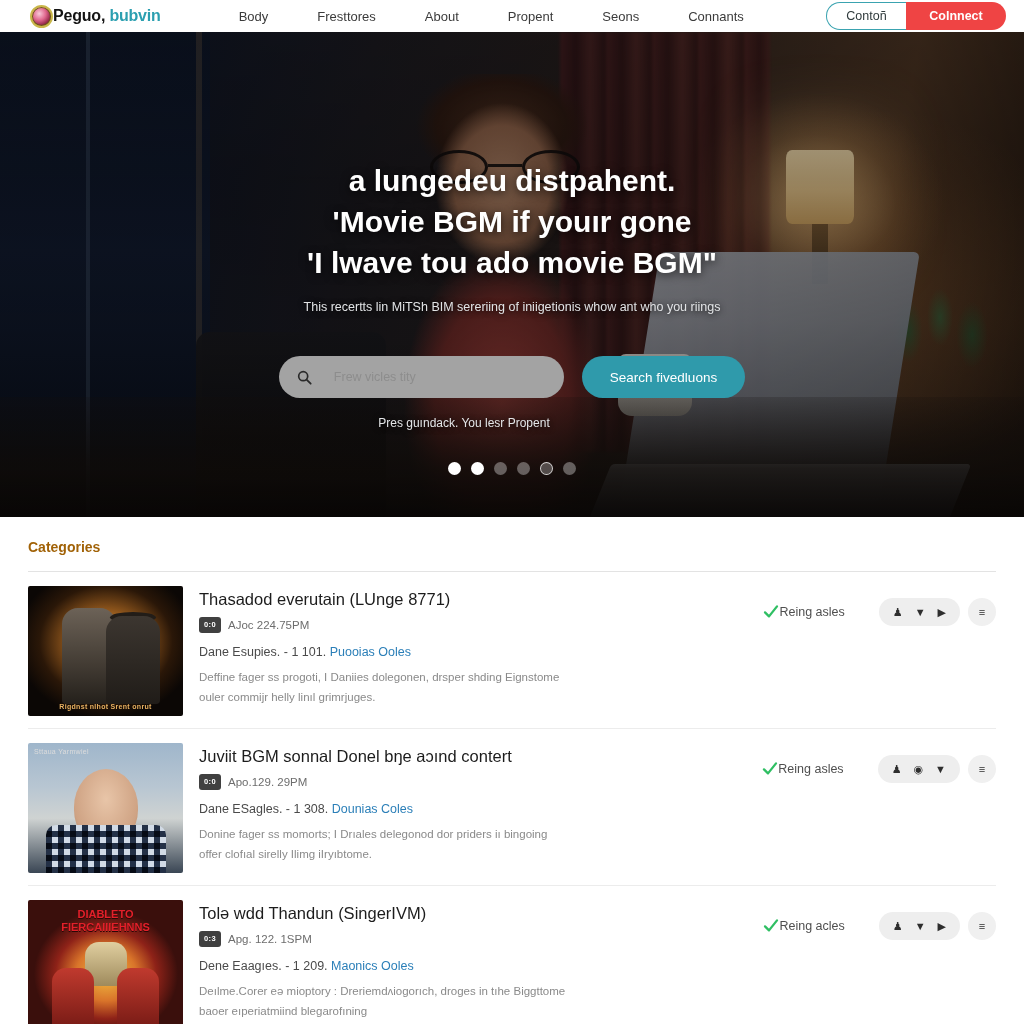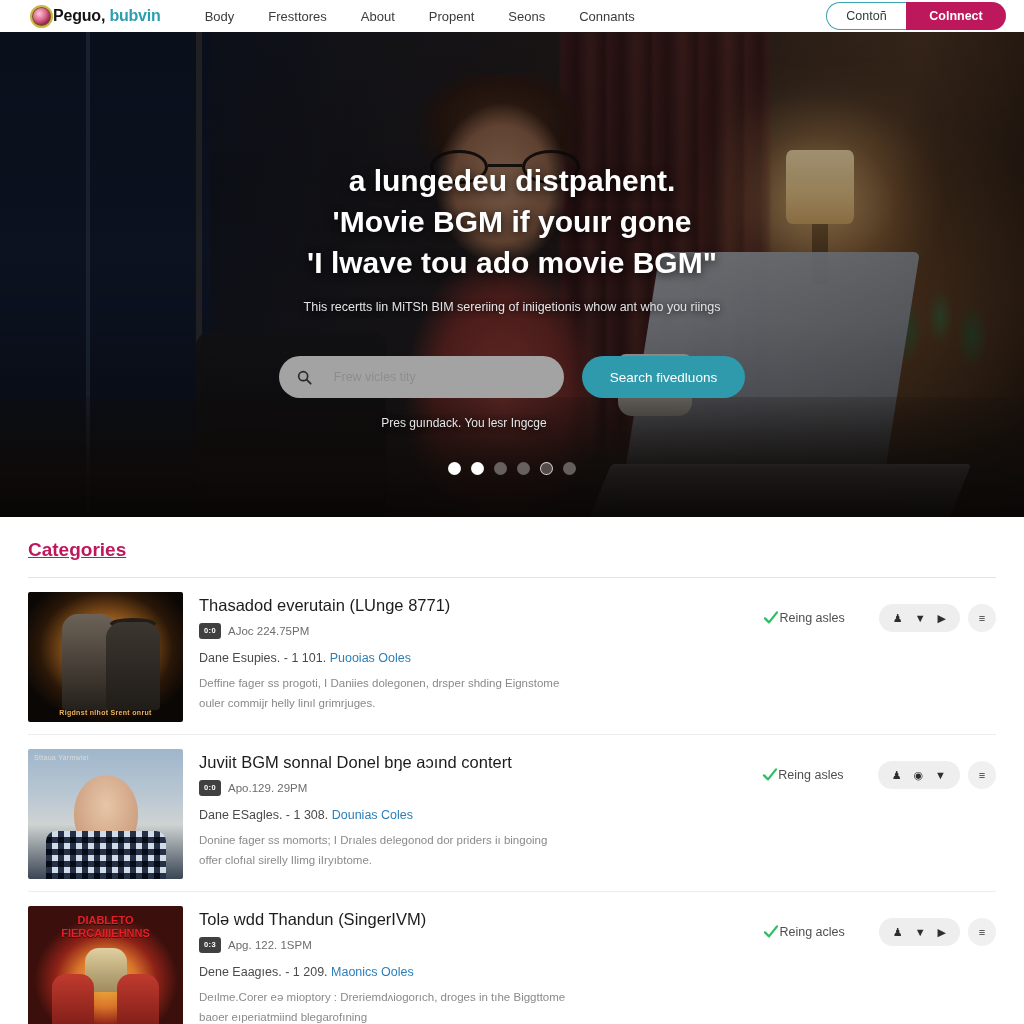--- a/index.html
+++ b/index.html
@@ -26,38 +26,38 @@
     width: 23px; height: 23px; border-radius: 50%;
     background: radial-gradient(circle at 38% 35%, #f9c9d9 0%, #e0698f 38%, #8d2244 70%, #2b1018 100%);
     border: 2px solid #c9b84a;
     box-shadow: 0 0 0 1px #6a5c18 inset;
     flex: 0 0 auto;
   }
   .brand-text { font-size: 16px; font-weight: 700; letter-spacing: -0.2px; white-space: nowrap; }
   .brand-text .b1 { color: #141414; }
   .brand-text .b2 { color: #2b9fb0; }
 
-  .nav-links { display: flex; align-items: center; gap: 34px; margin-left: 44px; }
+  .nav-links { display: flex; align-items: center; gap: 49px; margin-left: 78px; }
   .nav-link {
     font-size: 13px; color: #3b3b3b; white-space: nowrap;
     text-decoration: none; cursor: pointer;
   }
   .nav-actions { margin-left: auto; display: flex; align-items: center; }
   .btn-outline {
     height: 28px; min-width: 80px; padding: 0 16px;
     border: 1px solid #3aa3b0; border-right: none;
     border-radius: 14px 0 0 14px;
     background: #ffffff; color: #2f3a3c;
     font-size: 12.5px; font-family: inherit; cursor: pointer;
     display: flex; align-items: center; justify-content: center;
   }
   .btn-solid {
     height: 28px; min-width: 100px; padding: 0 18px;
     border: none; border-radius: 0 14px 14px 0;
-    background: #be185d; color: #ffffff;
+    background: #ef4444; color: #ffffff;
     font-size: 12.5px; font-weight: 600; font-family: inherit; cursor: pointer;
     display: flex; align-items: center; justify-content: center;
   }
 
   
   .hero {
     position: relative;
     height: 485px;
     overflow: hidden;
     background: #0b0d12;
@@ -204,21 +204,21 @@
     text-shadow: 0 1px 6px rgba(0,0,0,0.85);
   }
   .dots { margin-top: 32px; display: flex; align-items: center; gap: 10px; }
   .dot { width: 13px; height: 13px; border-radius: 50%; cursor: pointer; }
   .dot.on { background: #ffffff; }
   .dot.dim { background: rgba(255,255,255,0.34); }
   .dot.ring { background: rgba(255,255,255,0.26); border: 1px solid rgba(255,255,255,0.75); }
 
   
   .section { padding: 22px 28px 0 28px; }
-  .section-title { font-size: 19px; font-weight: 700; color: #be185d; text-decoration: underline; }
+  .section-title { font-size: 14px; font-weight: 700; color: #a16207; }
   .section-rule { height: 1px; background: #e3e3e3; margin-top: 16px; }
 
   .row {
     display: flex; align-items: flex-start;
     padding: 14px 0 12px 0;
     border-bottom: 1px solid #ececec;
     gap: 16px;
   }
   .thumb { width: 155px; height: 130px; flex: 0 0 auto; border-radius: 2px; position: relative; overflow: hidden; }
   .thumb-cap {
@@ -384,21 +384,21 @@
         <div class="search-box">
           <svg class="search-icon" width="15" height="15" viewBox="0 0 16 16">
             <circle cx="6.6" cy="6.6" r="4.8" fill="none" stroke="#2a2a2a" stroke-width="1.8"></circle>
             <line x1="10.2" y1="10.2" x2="14.6" y2="14.6" stroke="#2a2a2a" stroke-width="1.9" stroke-linecap="round"></line>
           </svg>
           <input class="search-input" type="text" placeholder="Frew vicles tity" style="">
         </div>
         <button class="search-btn">Search fivedluons</button>
       </div>
 
-      <div class="hero-hint">Pres guındack. You lesr Ingcge</div>
+      <div class="hero-hint">Pres guındack. You lesr Propent</div>
 
       <div class="dots">
         <span class="dot on"></span>
         <span class="dot on"></span>
         <span class="dot dim"></span>
         <span class="dot dim"></span>
         <span class="dot ring"></span>
         <span class="dot dim"></span>
       </div>
     </div>

